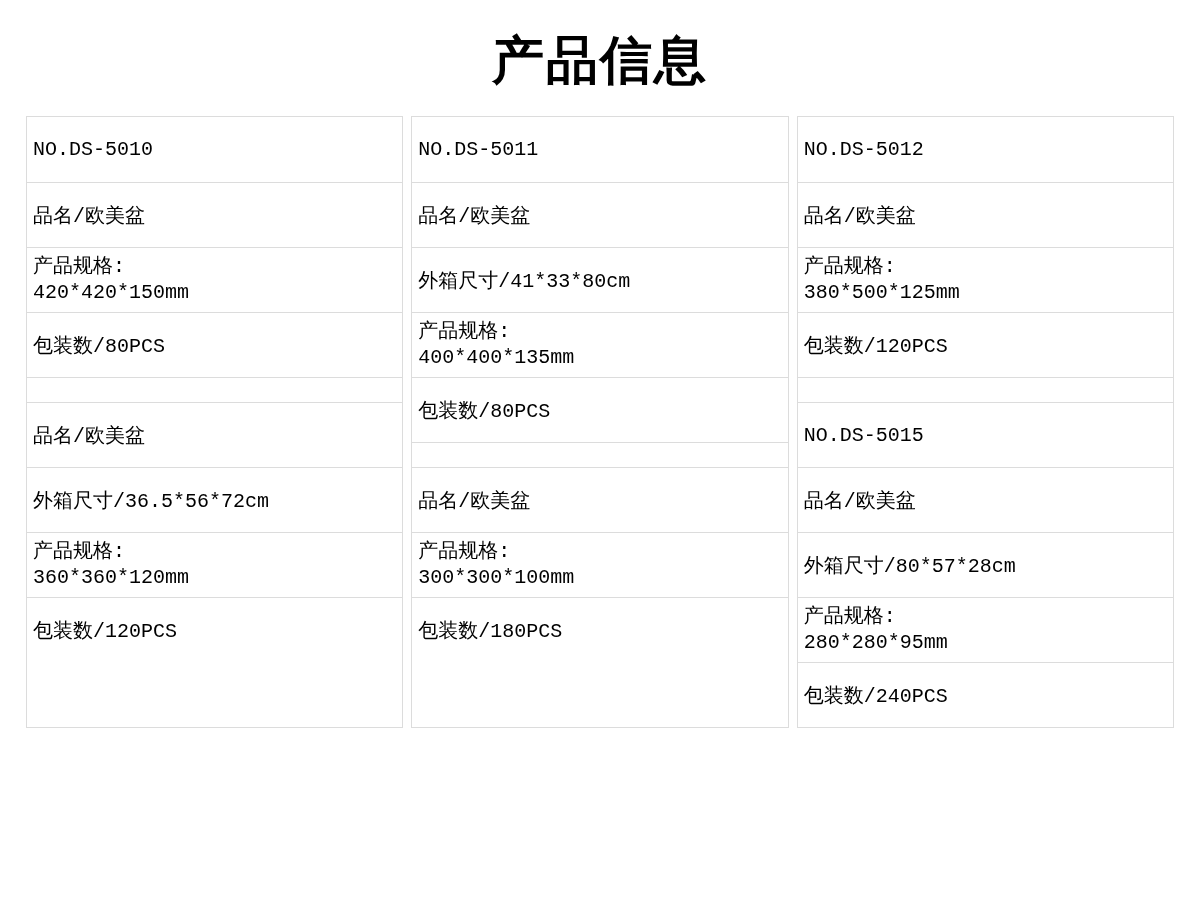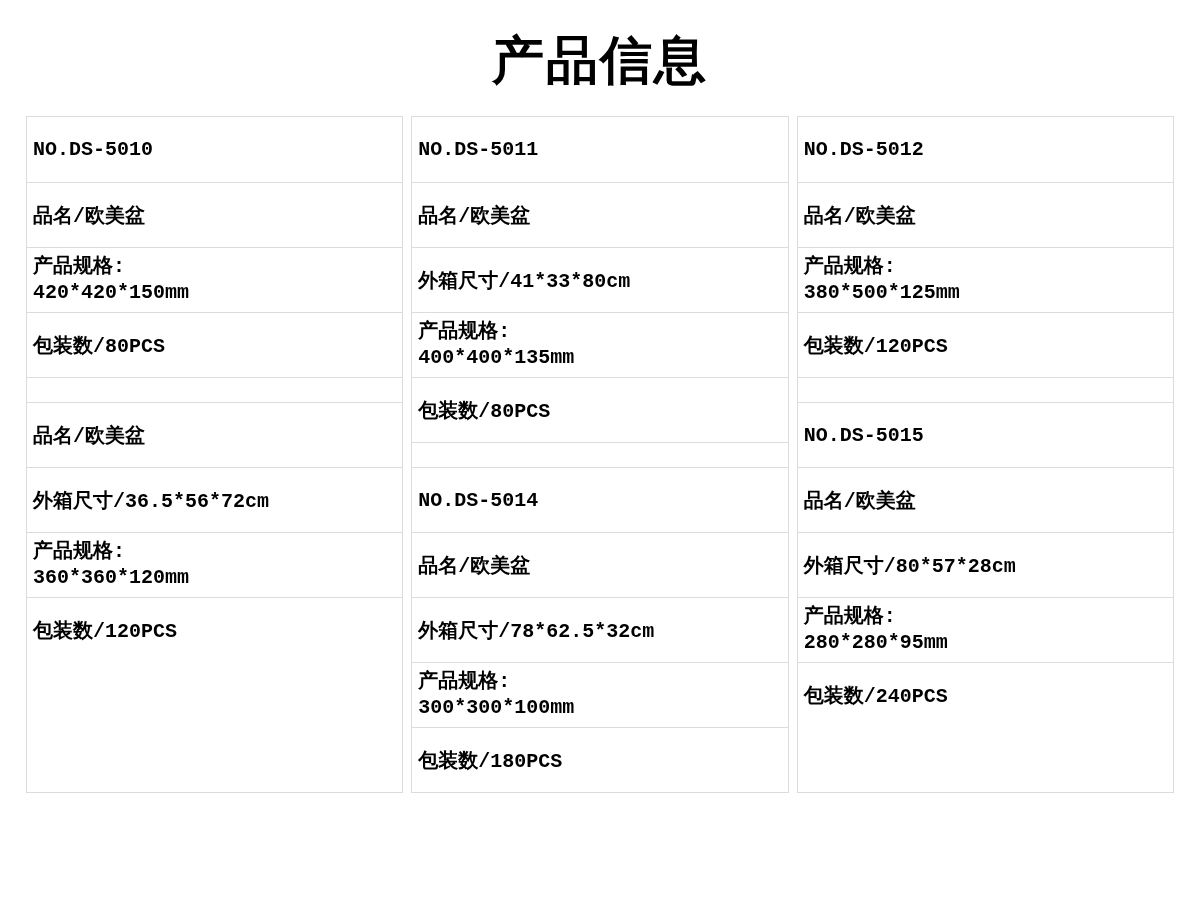--- a/index.html
+++ b/index.html
@@ -33,21 +33,20 @@
     display: flex;
     gap: 8px;
     margin: 30px 26px 0 26px;
   }
   .col {
     flex: 1 1 0;
     border: 1px solid var(--border);
     font-family: "Liberation Mono", "DejaVu Sans Mono", monospace;
     font-size: 20px;
     background: var(--background);
-    font-weight: bold;
   }
   .row {
     height: 65px;
     display: flex;
     flex-direction: column;
     justify-content: center;
     padding-left: 6px;
     white-space: nowrap;
     overflow: hidden;
   }
@@ -92,23 +91,21 @@
     <div class="col">
       <div class="row">NO.DS-5011</div>
       <div class="row">品名/欧美盆</div>
       <div class="row">外箱尺寸/41*33*80cm</div>
       <div class="row spec">
         <div>产品规格:</div>
         <div>400*400*135mm</div>
       </div>
       <div class="row">包装数/80PCS</div>
       <div class="row spacer"></div>
-      <div class="row">NO.DS-5014</div>
       <div class="row">品名/欧美盆</div>
-      <div class="row">外箱尺寸/78*62.5*32cm</div>
       <div class="row spec">
         <div>产品规格:</div>
         <div>300*300*100mm</div>
       </div>
       <div class="row">包装数/180PCS</div>
     </div>
 
     <div class="col">
       <div class="row">NO.DS-5012</div>
       <div class="row">品名/欧美盆</div>

